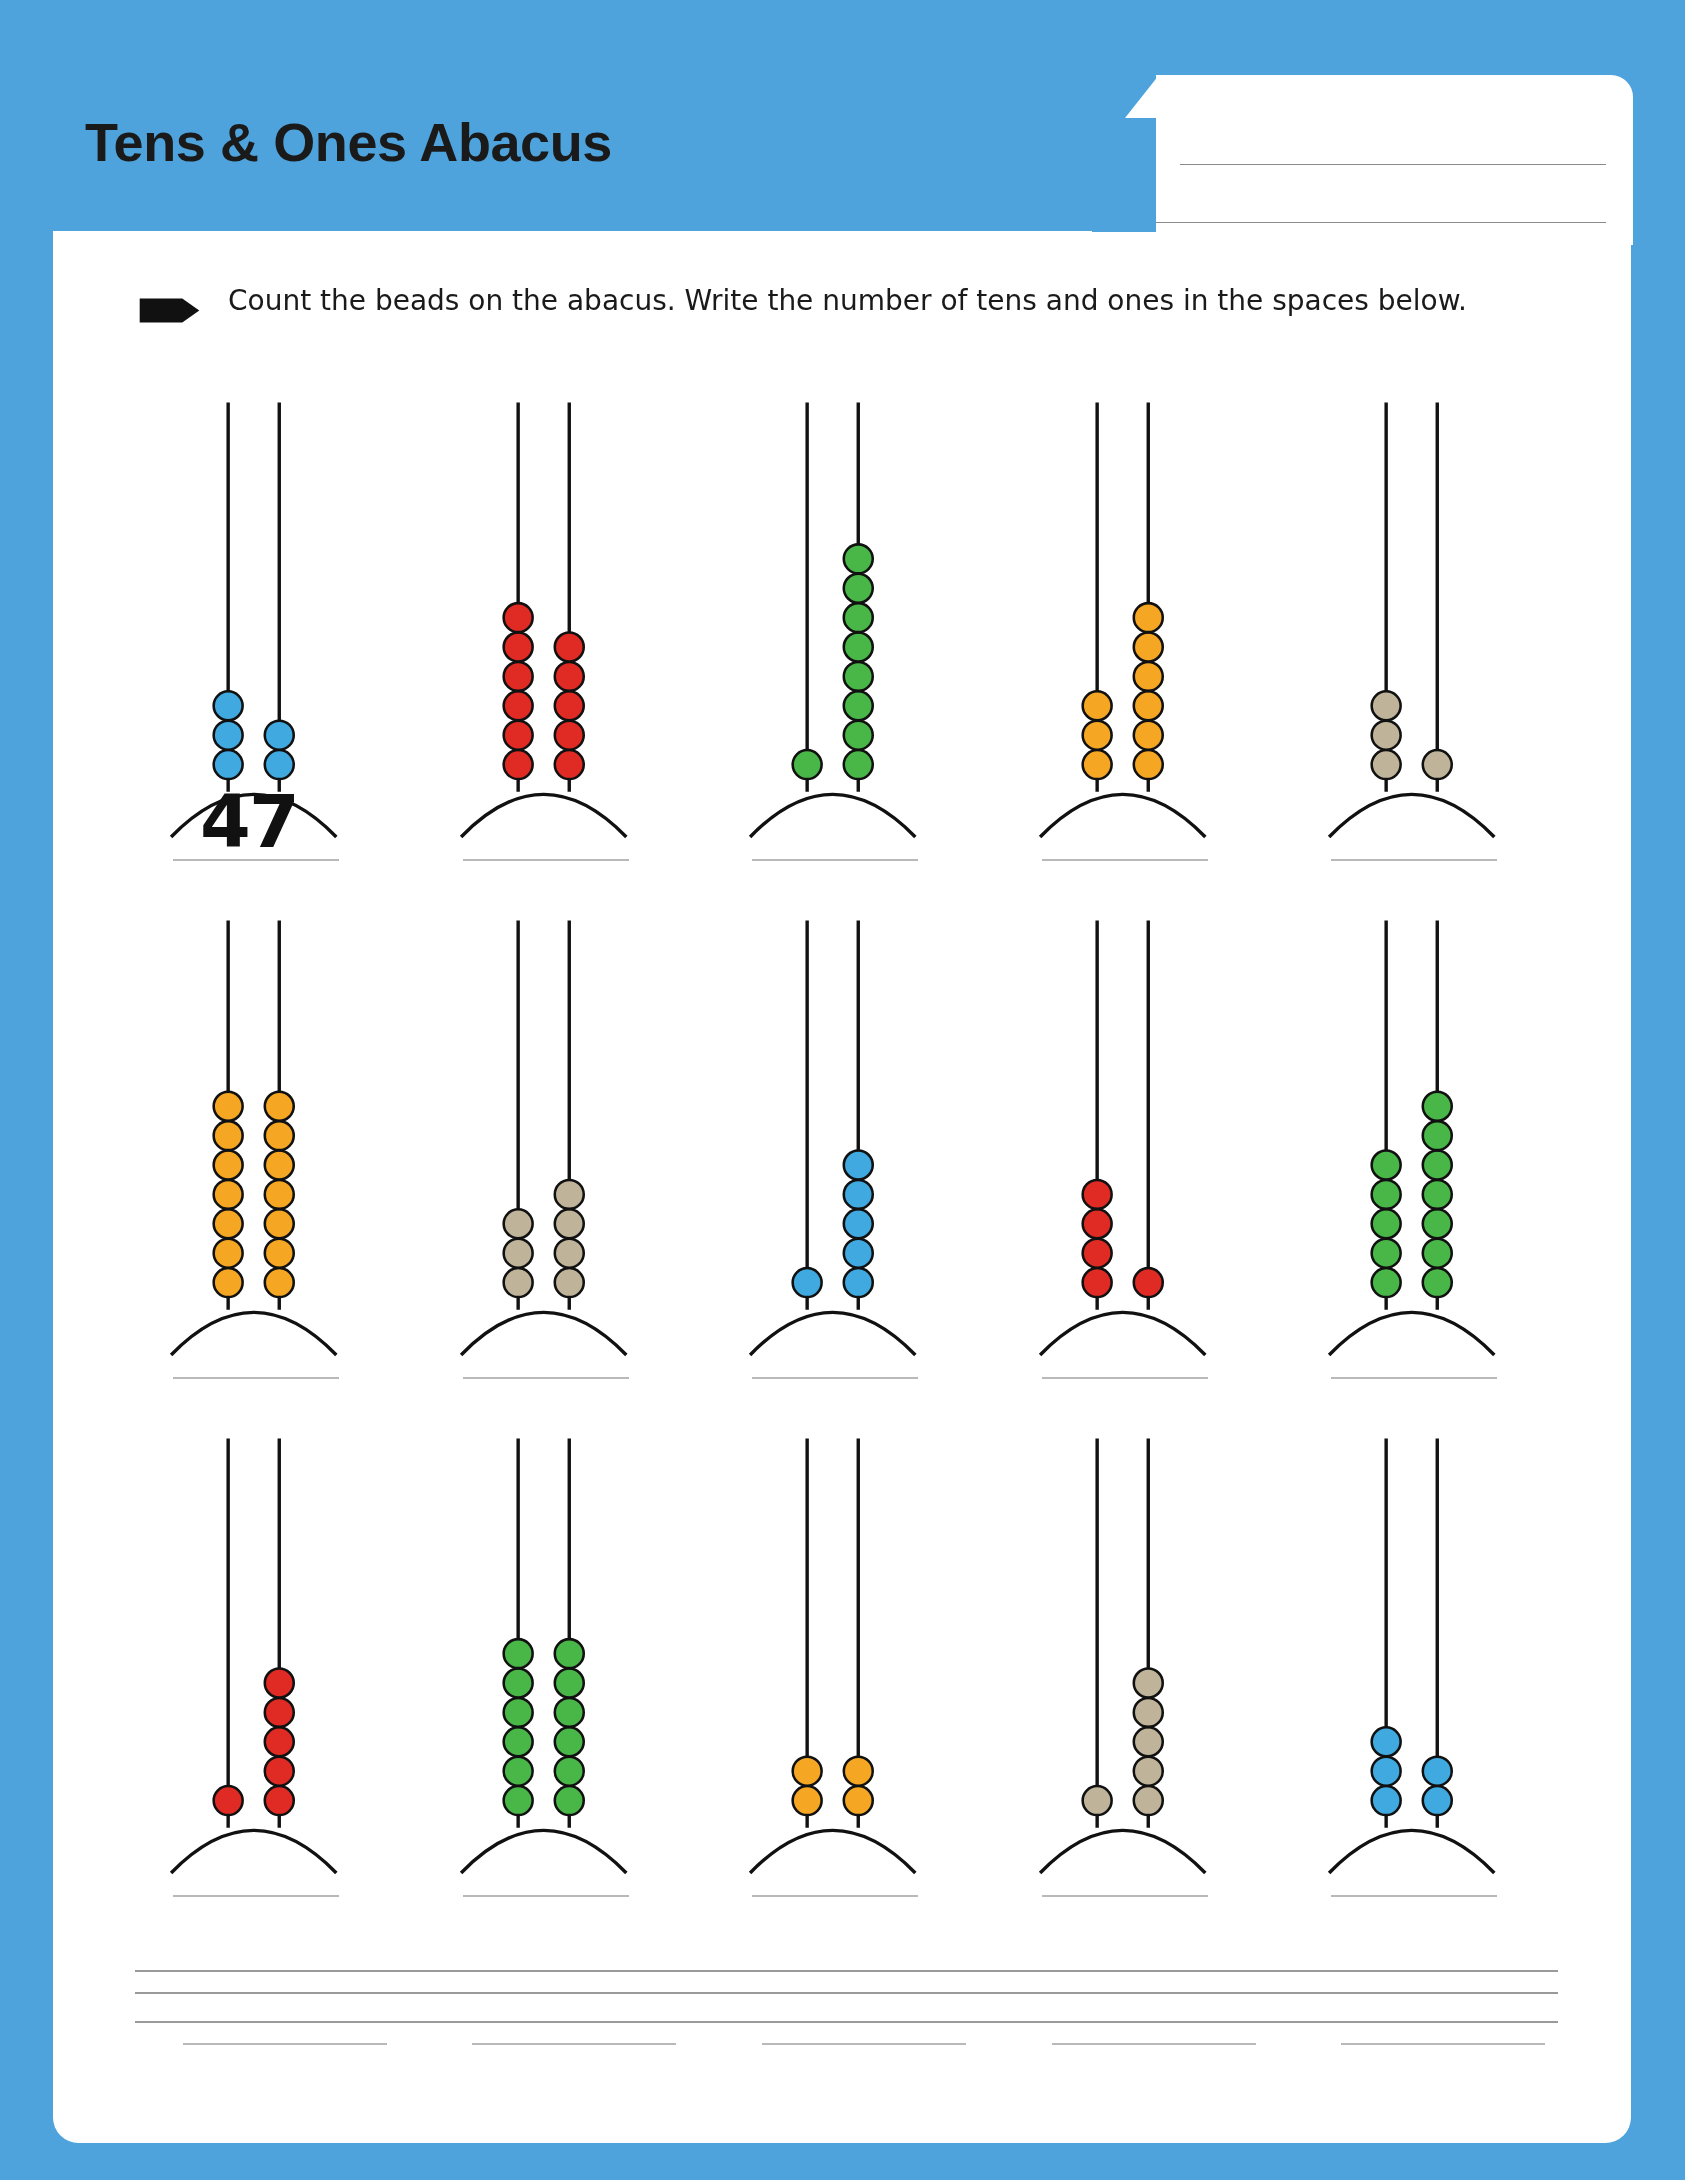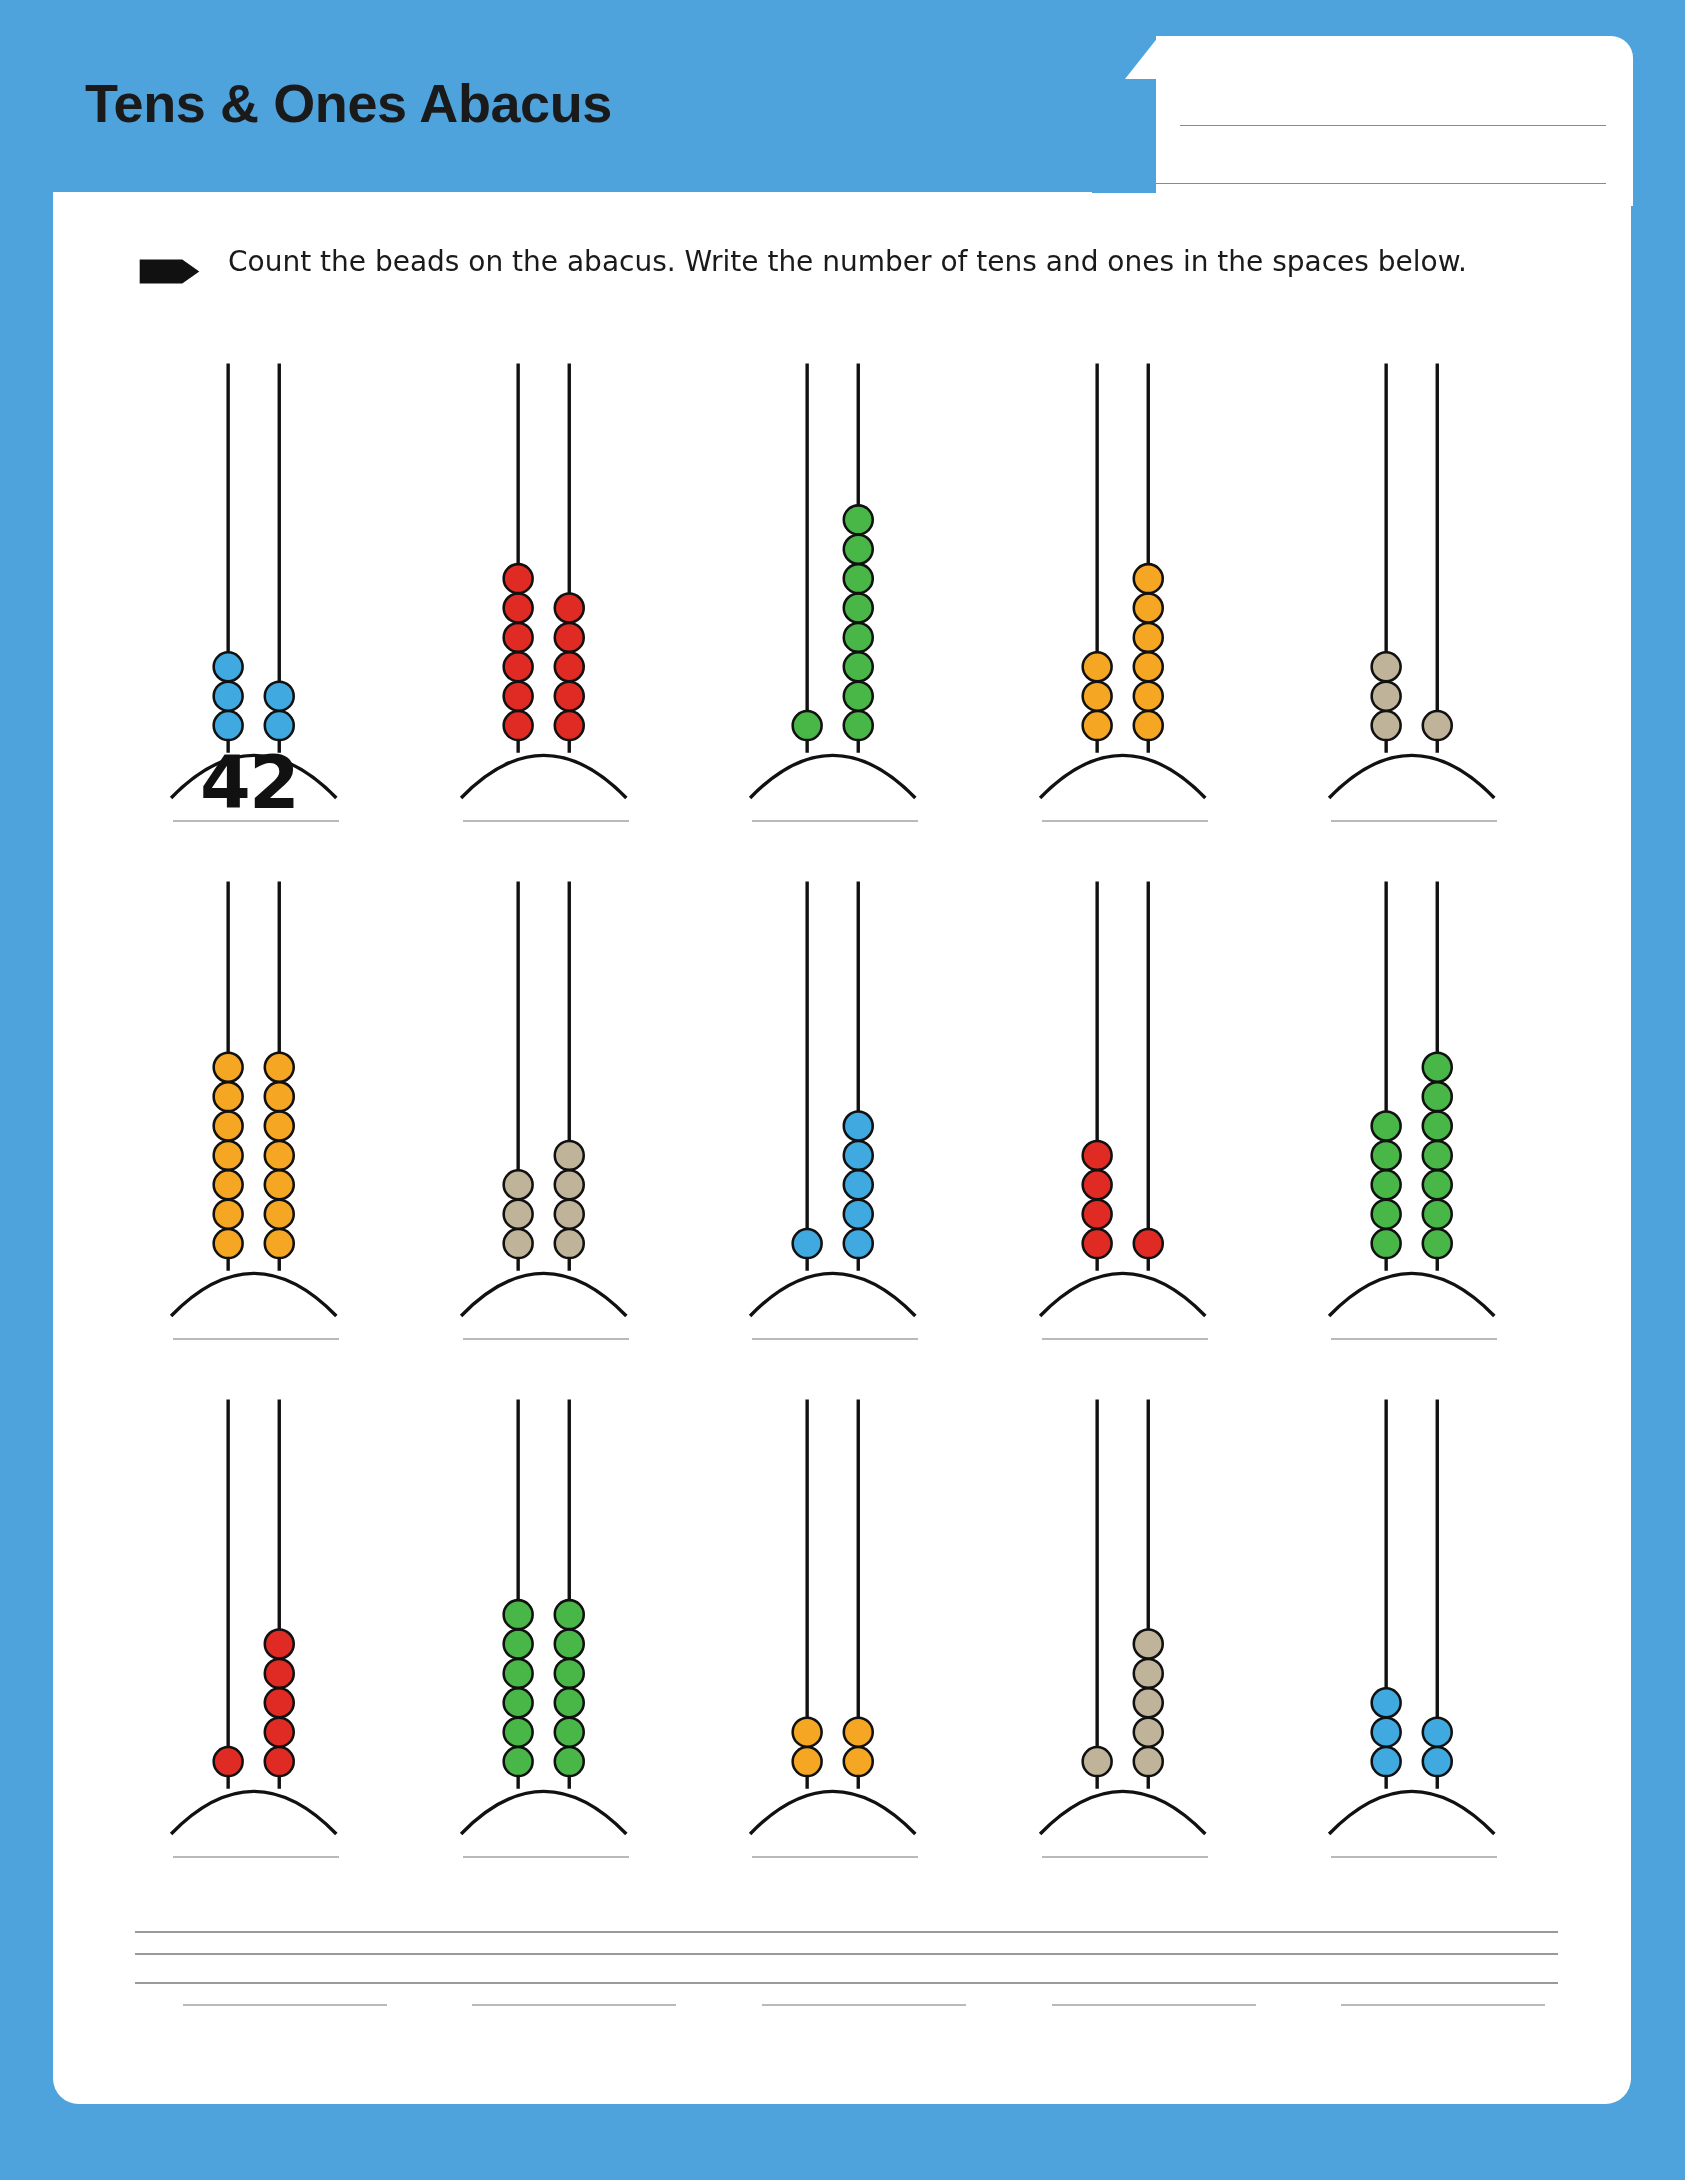--- a/index.html
+++ b/index.html
@@ -10,20 +10,21 @@
     width: 1686px;
     height: 2181px;
     background: #4FA3DC;
     font-family: "Liberation Sans", sans-serif;
     overflow: hidden;
   }
   .page {
     position: relative;
     width: 1686px;
     height: 2133px;
+    margin-top: 39px;
   }
 
   
   .header-band {
     position: absolute;
     left: 0; top: 0;
     width: 1686px;
     height: 213px;
     background: #4FA3DC;
   }
@@ -213,21 +214,21 @@
             <path d="M 48 540 Q 145 440 242 540" fill="none" stroke="#111" stroke-width="4"></path>
             <line x1="115" y1="30" x2="115" y2="487" stroke="#111" stroke-width="4"></line>
             <line x1="175" y1="30" x2="175" y2="487" stroke="#111" stroke-width="4"></line>
             <circle cx="115" cy="455" r="17" fill="#3FA9E0" stroke="#111" stroke-width="3"></circle>
             <circle cx="115" cy="420.5" r="17" fill="#3FA9E0" stroke="#111" stroke-width="3"></circle>
             <circle cx="115" cy="386" r="17" fill="#3FA9E0" stroke="#111" stroke-width="3"></circle>
             <circle cx="175" cy="455" r="17" fill="#3FA9E0" stroke="#111" stroke-width="3"></circle>
             <circle cx="175" cy="420.5" r="17" fill="#3FA9E0" stroke="#111" stroke-width="3"></circle>
           </svg>
           <div class="answer-line" style="left: 43px; top: 482px; width: 166px;"></div>
-          <div class="sample-answer" style="left: 70px; top: 402px;">42</div>
+          <div class="sample-answer" style="left: 70px; top: 402px;">47</div>
         </div>
         <div class="abacus-cell" style="left: 290px; top: 0px;">
           <svg class="abacus-svg" width="290" height="477" viewBox="0 0 340 560">
             <path d="M 48 540 Q 145 440 242 540" fill="none" stroke="#111" stroke-width="4"></path>
             <line x1="115" y1="30" x2="115" y2="487" stroke="#111" stroke-width="4"></line>
             <line x1="175" y1="30" x2="175" y2="487" stroke="#111" stroke-width="4"></line>
             <circle cx="115" cy="455" r="17" fill="#E02B24" stroke="#111" stroke-width="3"></circle>
             <circle cx="115" cy="420.5" r="17" fill="#E02B24" stroke="#111" stroke-width="3"></circle>
             <circle cx="115" cy="386" r="17" fill="#E02B24" stroke="#111" stroke-width="3"></circle>
             <circle cx="115" cy="351.5" r="17" fill="#E02B24" stroke="#111" stroke-width="3"></circle>

